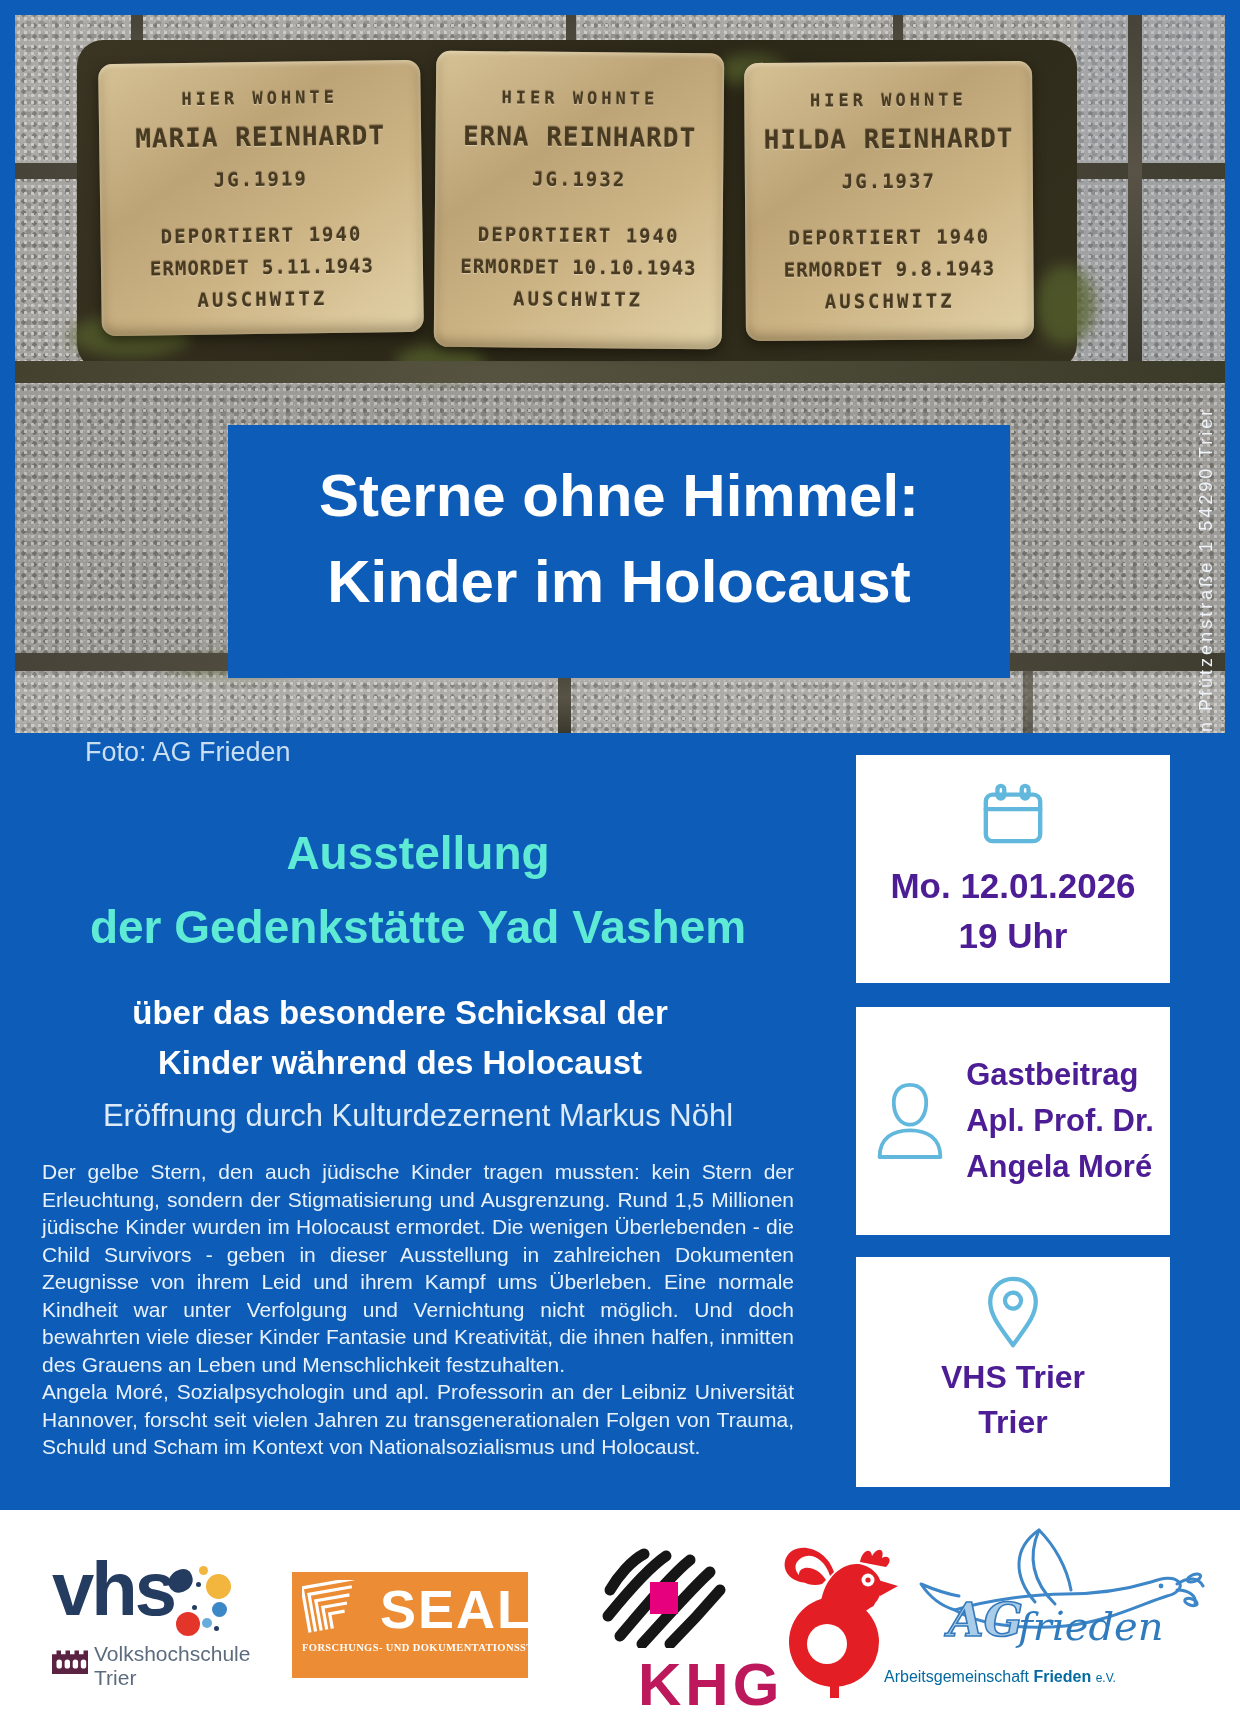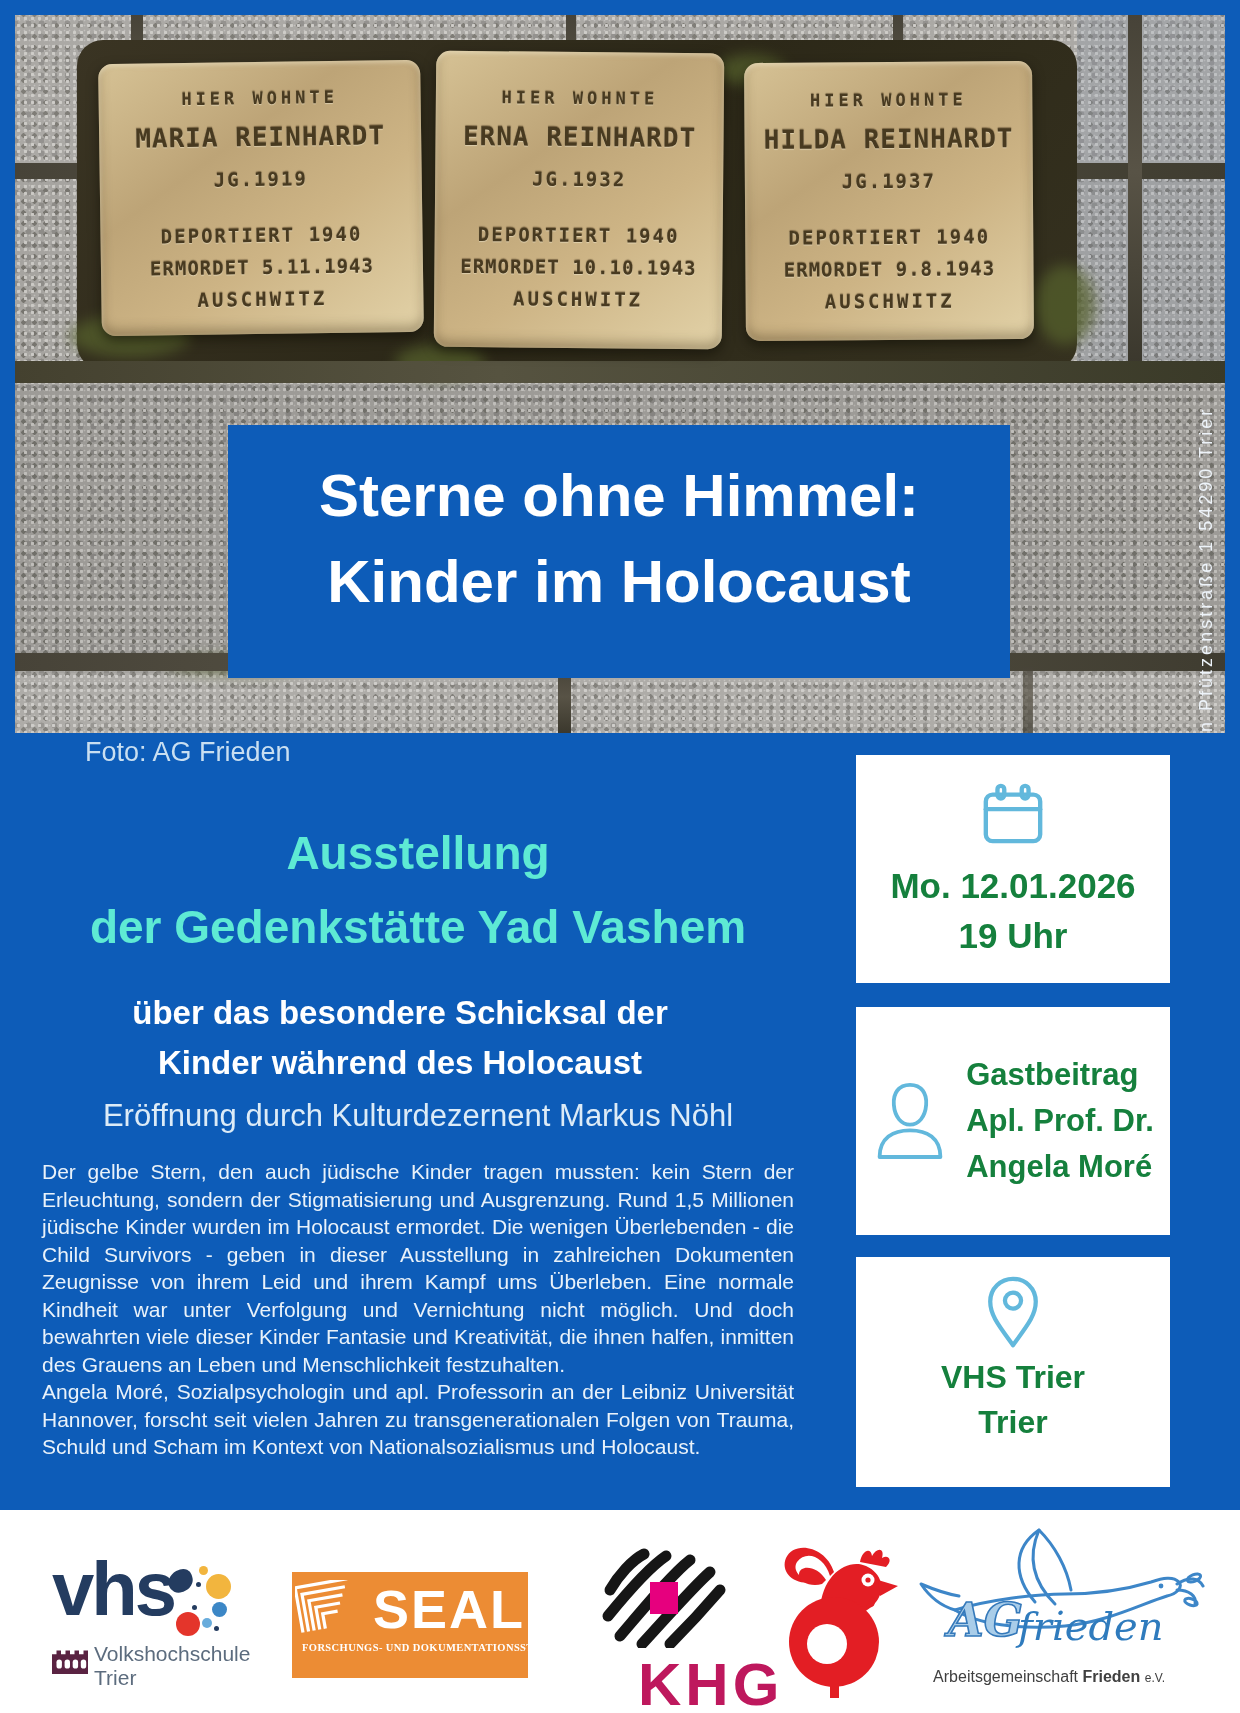--- a/index.html
+++ b/index.html
@@ -76,45 +76,45 @@
   .heading{position:absolute;left:42px;top:816px;width:752px;text-align:center;color:#5eead4;
     font-size:46px;font-weight:bold;line-height:74px;}
   .subheading{position:absolute;left:24px;top:988px;width:752px;text-align:center;color:#fff;
     font-size:33px;font-weight:bold;line-height:50px;}
   .opening{position:absolute;left:42px;top:1098px;width:752px;text-align:center;color:#DCEBF7;
     font-size:31px;font-weight:400;}
   .bodytext{position:absolute;left:42px;top:1158px;width:752px;color:#E9F2FA;
     font-size:21px;line-height:27.5px;text-align:justify;}
   .bodytext p{margin:0;}
   
-  .card{position:absolute;left:856px;width:314px;background:#fff;color:#15803d;box-sizing:border-box;}
+  .card{position:absolute;left:856px;width:314px;background:#fff;color:#4c1d95;box-sizing:border-box;}
   .card-date{top:755px;height:228px;text-align:center;}
   .card-date .icon-wrap{margin-top:26px;}
   .card-date .card-text{margin-top:10px;font-size:35px;font-weight:bold;line-height:50px;}
   .card-guest{top:1007px;height:228px;display:flex;align-items:center;justify-content:center;gap:18px;padding:0 16px;}
   .card-guest .card-text{font-size:31px;font-weight:bold;line-height:46px;text-align:left;}
   .card-loc{top:1257px;height:230px;text-align:center;}
   .card-loc .icon-wrap{margin-top:18px;}
   .card-loc .card-text{margin-top:2px;font-size:32px;font-weight:bold;line-height:45px;}
   
   .footer{position:absolute;left:0;top:1510px;width:1240px;height:203px;background:#fff;z-index:10;}
   .dot{position:absolute;border-radius:50%;}
   .vhs-word{position:absolute;left:52px;top:44px;font-size:76px;font-weight:bold;color:#243C60;
     letter-spacing:-3px;line-height:70px;}
   .vhs-sub{position:absolute;left:94px;top:132px;font-size:21px;color:#5C6C7E;line-height:24px;}
   .vhs-porta{position:absolute;left:52px;top:137px;}
   .seal-box{position:absolute;left:292px;top:62px;width:236px;height:106px;background:#EC8C34;
     box-sizing:border-box;padding:8px 10px 6px 10px;}
-  .seal-top{display:flex;align-items:center;justify-content:center;gap:8px;}
+  .seal-top{display:flex;align-items:center;justify-content:space-between;gap:8px;}
   .seal-word{color:#fff;font-size:54px;font-weight:bold;letter-spacing:2px;line-height:58px;}
   .seal-caption{margin-top:4px;text-align:center;color:#fff;font-size:10.5px;font-weight:bold;
     font-family:"Liberation Serif",serif;letter-spacing:.4px;white-space:nowrap;}
   .khg-word{position:absolute;left:638px;top:140px;font-size:60px;font-weight:bold;color:#be185d;letter-spacing:4px;}
-  .agf-caption{position:absolute;left:865px;top:158px;width:300px;text-align:right;
-    font-size:16px;color:#404040;}
+  .agf-caption{position:absolute;left:884px;top:158px;width:300px;text-align:left;
+    font-size:16px;color:#0369a1;}
   .agf-caption b{font-weight:bold;}
   .agf-ev{font-size:12px;}
   .svg-abs{position:absolute;}
 </style>
 </head>
 <body>
 
 <div id="poster">
 
   <div class="photo">

